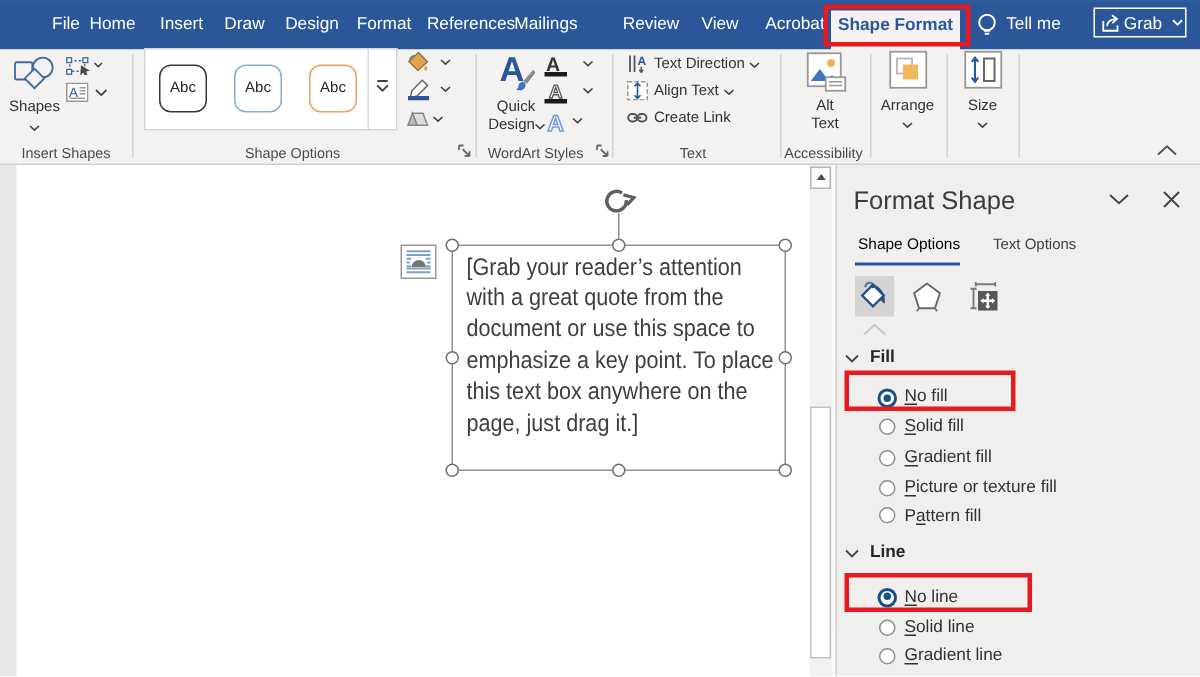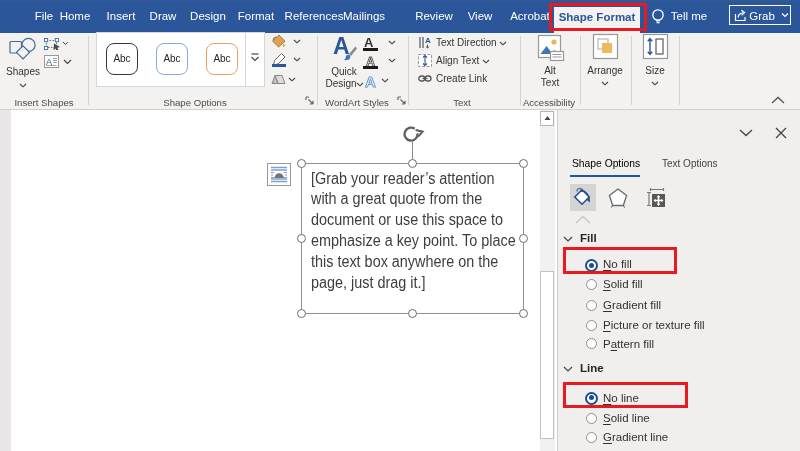--- a/index.html
+++ b/index.html
@@ -295,20 +295,21 @@
   <div class="hdl" style="left:297px;top:159px"></div>
   <div class="hdl" style="left:407.5px;top:159px"></div>
   <div class="hdl" style="left:519px;top:159px"></div>
   <div class="hdl" style="left:297px;top:233.5px"></div>
   <div class="hdl" style="left:519px;top:233.5px"></div>
   <div class="hdl" style="left:297px;top:309px"></div>
   <div class="hdl" style="left:407.5px;top:309px"></div>
   <div class="hdl" style="left:519px;top:309px"></div>
 
   <div class="abs" id="panel"></div>
+  <span class="abs" style="left:569px;top:124px;font-size:17px;color:#3b3b3b;">Format Shape</span>
   <svg class="abs" style="left:739px;top:129px" width="14" height="8" viewBox="0 0 14 8">
       <path d="M1 1l6 5.5L13 1" fill="none" stroke="#444" stroke-width="1.3"></path>
     </svg>
   <svg class="abs" style="left:775px;top:127px" width="12" height="12" viewBox="0 0 12 12">
       <path d="M1 1l10 10M11 1L1 11" stroke="#444" stroke-width="1.3"></path>
     </svg>
   <span class="abs" style="left:572px;top:158px;font-size:10.3px;color:#000;">Shape Options</span>
   <div class="abs" style="left:570px;top:174.5px;width:70px;height:2.3px;background:#2456a0;"></div>
   <span class="abs" style="left:662px;top:158px;font-size:10px;color:#3f3f3f;">Text Options</span>
 

